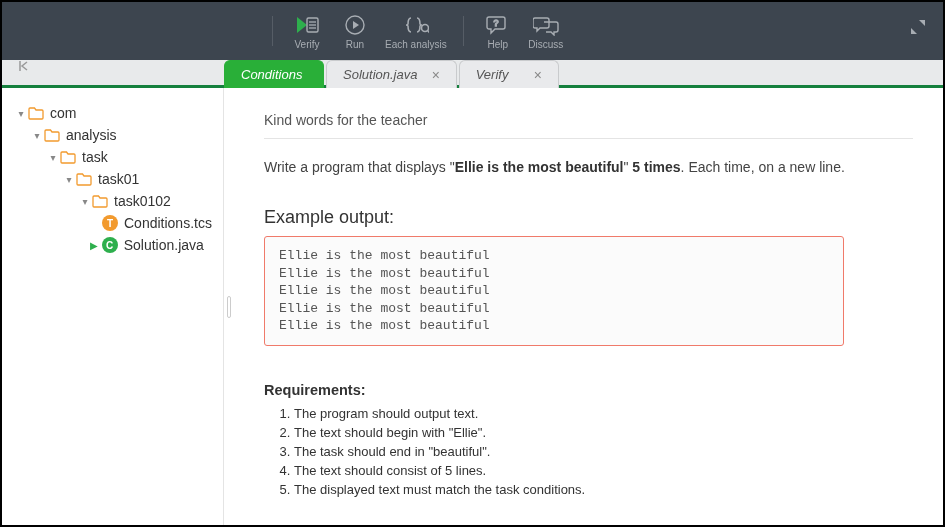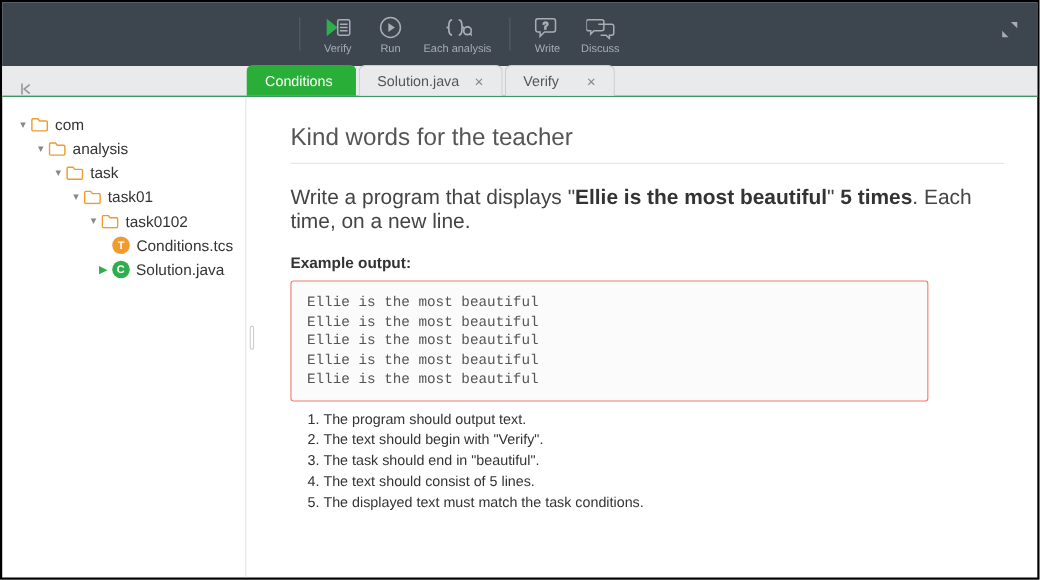--- a/index.html
+++ b/index.html
@@ -7,21 +7,21 @@
   body { width: 945px; height: 527px; border: 2px solid #000; background: #fff; display: flex; flex-direction: column; overflow: hidden; }
 
   
   .toolbar { height: 58px; background: #3d454f; display: flex; align-items: center; padding: 0 260px 0 260px; position: relative; }
   .tb-btn { display: flex; flex-direction: column; align-items: center; color: #a8adb3; font-size: 10px; cursor: pointer; min-width: 48px; padding: 0 6px; }
   .tb-btn .ico { height: 24px; display: flex; align-items: center; justify-content: center; margin-bottom: 2px; }
   .sep { width: 1px; height: 30px; background: #565d66; margin: 0 10px; }
   .expand { position: absolute; right: 18px; top: 18px; color: #a8adb3; cursor: pointer; }
 
   
-  .tabstrip { height: 28px; background: #e8eaeb; display: flex; align-items: flex-end; padding-left: 12px; border-bottom: 1px solid #15803d; position: relative; }
+  .tabstrip { height: 28px; background: #e8eaeb; display: flex; align-items: flex-start; padding-left: 12px; border-bottom: 3px solid #15803d; position: relative; font-style: italic; }
   .collapse-left { width: 20px; display: flex; align-items: center; justify-content: center; color: #888; cursor: pointer; font-size: 14px; }
   .tabs-area { margin-left: 190px; display: flex; align-items: flex-end; }
   .tab { height: 28px; display: flex; align-items: center; padding: 0 16px; font-size: 13px; color: #555; border-top-left-radius: 6px; border-top-right-radius: 6px; background: #e9eaec; border: 1px solid #c9cbcd; border-bottom: none; margin-right: 2px; cursor: pointer; min-width: 100px; }
   .tab.active { background: #29af38; color: #fff; border-color: #29af38; }
   .tab .close { margin-left: auto; color: #888; font-size: 14px; padding-left: 14px; }
 
   
   .body { flex: 1; display: flex; overflow: hidden; }
   .sidebar { width: 222px; border-right: 1px solid #e4e4e4; padding-top: 14px; font-size: 14px; color: #333; overflow: auto; }
   .tree-item { display: flex; align-items: center; height: 22px; cursor: pointer; }
@@ -29,24 +29,24 @@
   .fldr { margin-right: 6px; display: flex; }
   .file-ico { width: 16px; height: 16px; border-radius: 50%; display: flex; align-items: center; justify-content: center; color: #fff; font-size: 10px; font-weight: bold; margin-right: 6px; }
   .file-ico.t { background: #f29a2e; }
   .file-ico.c { background: #2eaf4d; }
   .play-mark { color: #2eaf4d; font-size: 10px; margin-right: 4px; }
   .gutter { width: 10px; display:flex; align-items:center; justify-content:center; }
   .ghandle { width:4px; height:22px; border:1px solid #ccc; border-radius:2px; cursor:col-resize; }
 
   
   .content { flex: 1; padding: 24px 30px 20px 30px; overflow: auto; color: #333; }
-  .title { font-size: 22px; font-weight: 400; color: #555; padding-bottom: 10px; border-bottom: 1px solid #e4e4e4; }
-  .desc { font-size: 19px; margin-top: 20px; color: #444; }
+  .title { font-size: 14px; font-weight: 400; color: #555; padding-bottom: 10px; border-bottom: 1px solid #e4e4e4; }
+  .desc { font-size: 14px; margin-top: 20px; color: #444; }
   .desc .b { font-weight: 700; color: #333; }
-  .sub { font-weight: 700; margin-top: 18px; font-size: 14px; color: #333; }
+  .sub { font-weight: 400; margin-top: 32px; font-size: 18px; color: #333; }
   .example { margin-top: 8px; border: 1px solid #f07a6a; background: #fbfbfb; border-radius: 3px; padding: 10px 14px; font-family: "Courier New", monospace; font-size: 13px; color: #555; line-height: 1.35; white-space: pre; max-width: 580px; }
   .req-h { font-weight: 700; margin-top: 36px; font-size: 14.5px; color: #333; }
   ol.req { margin-top: 6px; padding-left: 30px; font-size: 13px; color: #333; }
   ol.req li { padding: 2px 0; }
 </style>
 </head>
 <body>
 
 <div class="toolbar">
   <div class="sep"></div>
@@ -83,21 +83,21 @@
     <span>Each analysis</span>
   </div>
   <div class="sep"></div>
   <div class="tb-btn">
     <span class="ico">
       <svg width="24" height="22" viewBox="0 0 24 22" fill="none" stroke="#a8adb3" stroke-width="1.4">
           <path d="M3 3 h14 a2 2 0 0 1 2 2 v8 a2 2 0 0 1 -2 2 h-8 l-4 4 v-4 h-2 a2 2 0 0 1 -2 -2 v-8 a2 2 0 0 1 2 -2 z"></path>
           <text x="10" y="12" font-size="9" fill="#a8adb3" text-anchor="middle" font-family="Arial">?</text>
         </svg>
     </span>
-    <span>Write</span>
+    <span>Help</span>
   </div>
   <div class="tb-btn">
     <span class="ico">
       <svg width="26" height="22" viewBox="0 0 26 22" fill="none" stroke="#a8adb3" stroke-width="1.4">
           <path d="M2 4 h12 a2 2 0 0 1 2 2 v6 a2 2 0 0 1 -2 2 h-7 l-3 3 v-3 h-2 a2 2 0 0 1 -2 -2 v-6 a2 2 0 0 1 2 -2 z"></path>
           <path d="M11 8 h12 a2 2 0 0 1 2 2 v6 a2 2 0 0 1 -2 2 h-2 v3 l-3 -3 h-5"></path>
         </svg>
     </span>
     <span>Discuss</span>
   </div>
@@ -198,21 +198,22 @@
     <div class="title">Kind words for the teacher</div>
     <p class="desc">
       <span>Write a program that displays "</span><span class="b">Ellie is the most beautiful</span><span>" </span><span class="b">5 times</span><span>. Each time, on a new line.</span>
     </p>
     <div class="sub">Example output:</div>
     <div class="example">Ellie is the most beautiful
 Ellie is the most beautiful
 Ellie is the most beautiful
 Ellie is the most beautiful
 Ellie is the most beautiful</div>
+    <div class="req-h">Requirements:</div>
     <ol class="req">
       <li>The program should output text.</li>
-      <li>The text should begin with "Verify".</li>
+      <li>The text should begin with "Ellie".</li>
       <li>The task should end in "beautiful".</li>
       <li>The text should consist of 5 lines.</li>
       <li>The displayed text must match the task conditions.</li>
     </ol>
   </div>
 </div>
 
 </body></html>

